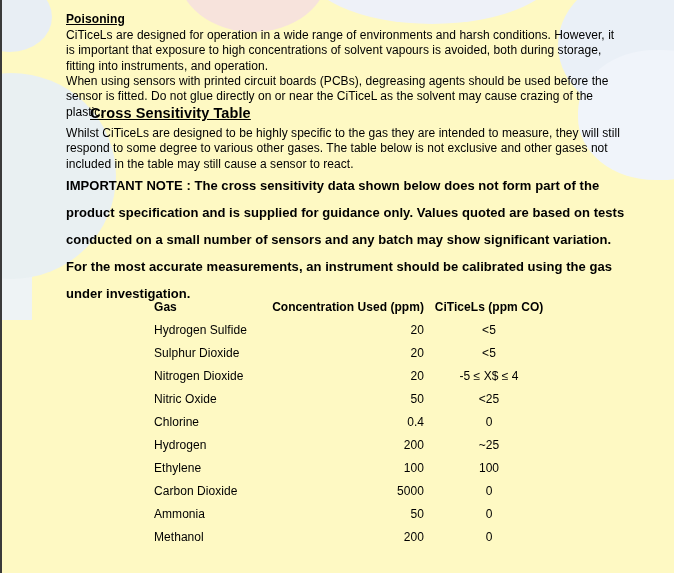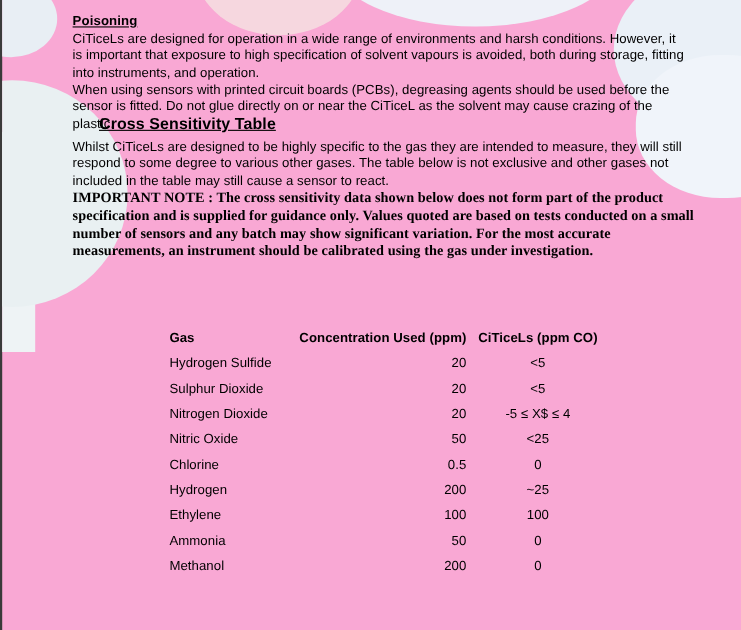--- a/index.html
+++ b/index.html
@@ -11,21 +11,21 @@
     height: 573px;
     background: #ffffff;
     font-family: "Liberation Sans", sans-serif;
     color: #000000;
     overflow: hidden;
   }
   .page {
     position: relative;
     width: 674px;
     height: 573px;
-    background: #f9a8d4;
+    background: #fef9c3;
     border-left: 2px solid #3a3a3a;
     box-sizing: border-box;
     overflow: hidden;
   }
 
   
   .wm {
     position: absolute;
     pointer-events: none;
   }
@@ -114,23 +114,22 @@
   .h-section {
     font-size: 14.5px;
     font-weight: bold;
     text-decoration: underline;
     line-height: 18px;
     letter-spacing: .1px;
   }
   .note {
     font-size: 13px;
     font-weight: bold;
-    line-height: 16px;
+    line-height: 27px;
     letter-spacing: .05px;
-    font-family: Liberation Serif, serif;
   }
 
   
   .tbl {
     position: absolute;
     left: 152px;
     top: 252px;
     width: 400px;
     border-collapse: collapse;
     margin-top: 44px;
@@ -170,21 +169,21 @@
   <div class="wm wm-left-small"></div>
   <div class="wm wm-pink"></div>
   <div class="wm wm-blue-top"></div>
   <div class="wm wm-blue-right"></div>
   <div class="wm wm-blue-right2"></div>
 
   <div class="content">
 
     <div class="blk h-small" style="top:12px;">Poisoning</div>
 
-    <div class="blk para" style="top:28px;">CiTiceLs are designed for operation in a wide range of environments and harsh conditions. However, it is important that exposure to high specification of solvent vapours is avoided, both during storage, fitting into instruments, and operation.</div>
+    <div class="blk para" style="top:28px;">CiTiceLs are designed for operation in a wide range of environments and harsh conditions. However, it is important that exposure to high concentrations of solvent vapours is avoided, both during storage, fitting into instruments, and operation.</div>
 
     <div class="blk para" style="top:74px;">When using sensors with printed circuit boards (PCBs), degreasing agents should be used before the sensor is fitted. Do not glue directly on or near the CiTiceL as the solvent may cause crazing of the plastic.</div>
 
     <div class="blk h-section" style="top:104px;margin-left:24px;">Cross Sensitivity Table</div>
 
     <div class="blk para" style="top:126px;">Whilst CiTiceLs are designed to be highly specific to the gas they are intended to measure, they will still respond to some degree to various other gases. The table below is not exclusive and other gases not included in the table may still cause a sensor to react.</div>
 
     <div class="blk note" style="top:172px; width:566px;">IMPORTANT NOTE : The cross sensitivity data shown below does not form part of the product specification and is supplied for guidance only. Values quoted are based on tests conducted on a small number of sensors and any batch may show significant variation. For the most accurate measurements, an instrument should be calibrated using the gas under investigation.</div>
 
     <table class="tbl">
@@ -211,34 +210,39 @@
           <td class="c-conc">20</td>
           <td class="c-read">-5 ≤ X$ ≤ 4</td>
         </tr>
         <tr>
           <td class="c-gas">Nitric Oxide</td>
           <td class="c-conc">50</td>
           <td class="c-read">&lt;25</td>
         </tr>
         <tr>
           <td class="c-gas">Chlorine</td>
-          <td class="c-conc">0.5</td>
+          <td class="c-conc">0.4</td>
           <td class="c-read">0</td>
         </tr>
         <tr>
           <td class="c-gas">Hydrogen</td>
           <td class="c-conc">200</td>
           <td class="c-read">~25</td>
         </tr>
         <tr>
           <td class="c-gas">Ethylene</td>
           <td class="c-conc">100</td>
           <td class="c-read">100</td>
         </tr>
         <tr>
+          <td class="c-gas">Carbon Dioxide</td>
+          <td class="c-conc">5000</td>
+          <td class="c-read">0</td>
+        </tr>
+        <tr>
           <td class="c-gas">Ammonia</td>
           <td class="c-conc">50</td>
           <td class="c-read">0</td>
         </tr>
         <tr>
           <td class="c-gas">Methanol</td>
           <td class="c-conc">200</td>
           <td class="c-read">0</td>
         </tr>
       </tbody>

